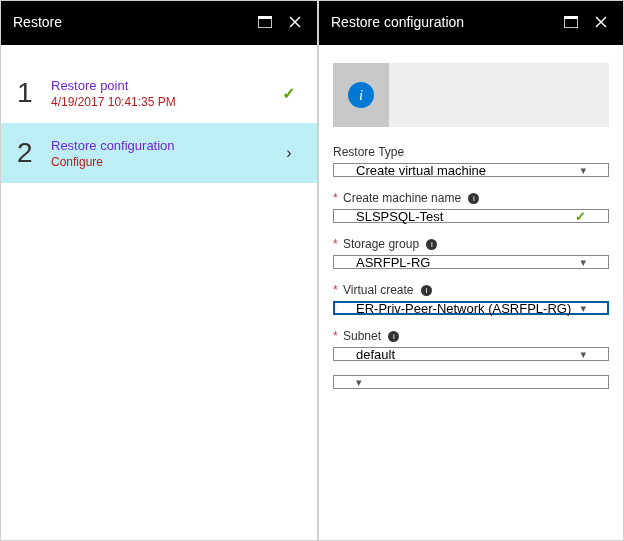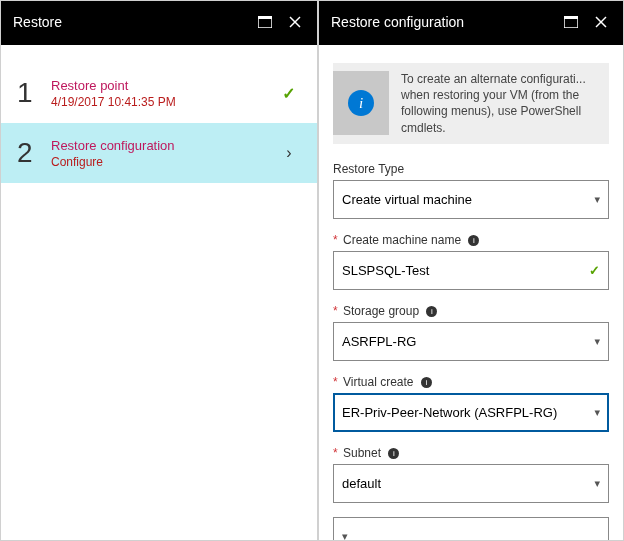--- a/index.html
+++ b/index.html
@@ -57,21 +57,21 @@
     padding: 14px 16px;
     border-bottom: 0;
   }
   .step .num {
     font-size: 28px;
     font-weight: 300;
     width: 34px;
     color: #333;
   }
   .step .texts { flex:1; }
-  .step .line1 { font-size: 13px; color: #be185d; }
+  .step .line1 { font-size: 13px; color: #6d28d9; }
   .step .line2 { font-size: 12px; color: #b91c1c; margin-top:2px;}
   .step .trail { width: 24px; text-align:center; font-size:16px; }
   .step.active {
     background: #bdeef4;
   }
   .step.active .trail { color:#333; }
   .check { color: #57a303; font-weight:bold; }
   
   .info-box {
     display:flex;
@@ -98,22 +98,22 @@
   .req { color:#d13438; margin-right:2px;}
   .info-i {
     display:inline-block;
     width:11px;height:11px;border-radius:50%;
     background:#333;color:#fff;font-size:8px;line-height:11px;text-align:center;
     font-style:normal; margin-left:4px; vertical-align:middle;
   }
   .control {
     display:flex; align-items:center;
     border:1px solid #888;
-    height:39px;
-    padding: 0 8px;
+    height:14px;
+    padding: 0 22px;
     background:#fff;
   }
   .control.valid { border-color:#888;}
   .control input {
     border:none; outline:none; flex:1; font-size:13px; background:transparent;
   }
   .control .chev { color:#555; font-size:11px; }
   .control .ok { color:#57a303; font-weight:bold; font-size:13px;}
   .control.sel { border-color:#888;}
   .control.focus { border:1px solid #005a9e; box-shadow:0 0 0 1px #005a9e inset;}
@@ -177,21 +177,20 @@
           <line x1="11" y1="1" x2="1" y2="11" stroke="#fff" stroke-width="1.5"></line>
         </svg>
     </span>
   </div>
   <div class="blade-body">
 
     <div class="info-box">
       <div class="icon-col">
         <div class="info-circle">i</div>
       </div>
-      <div class="msg">To create an alternate configurati... when restoring your VM (from the following menus), use PowerShell cmdlets.</div>
     </div>
 
     <div class="form">
 
       <div class="field">
         <label>Restore Type</label>
         <div class="control sel">
           <input readonly="" value="Create virtual machine" style="">
           <span class="chev">▾</span>
         </div>

